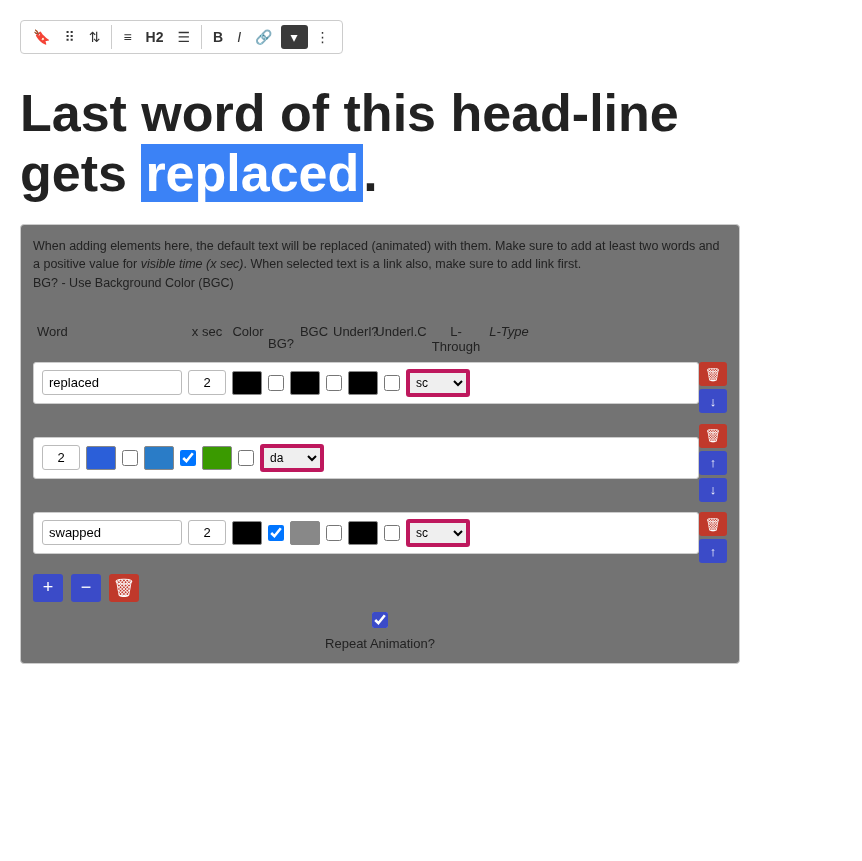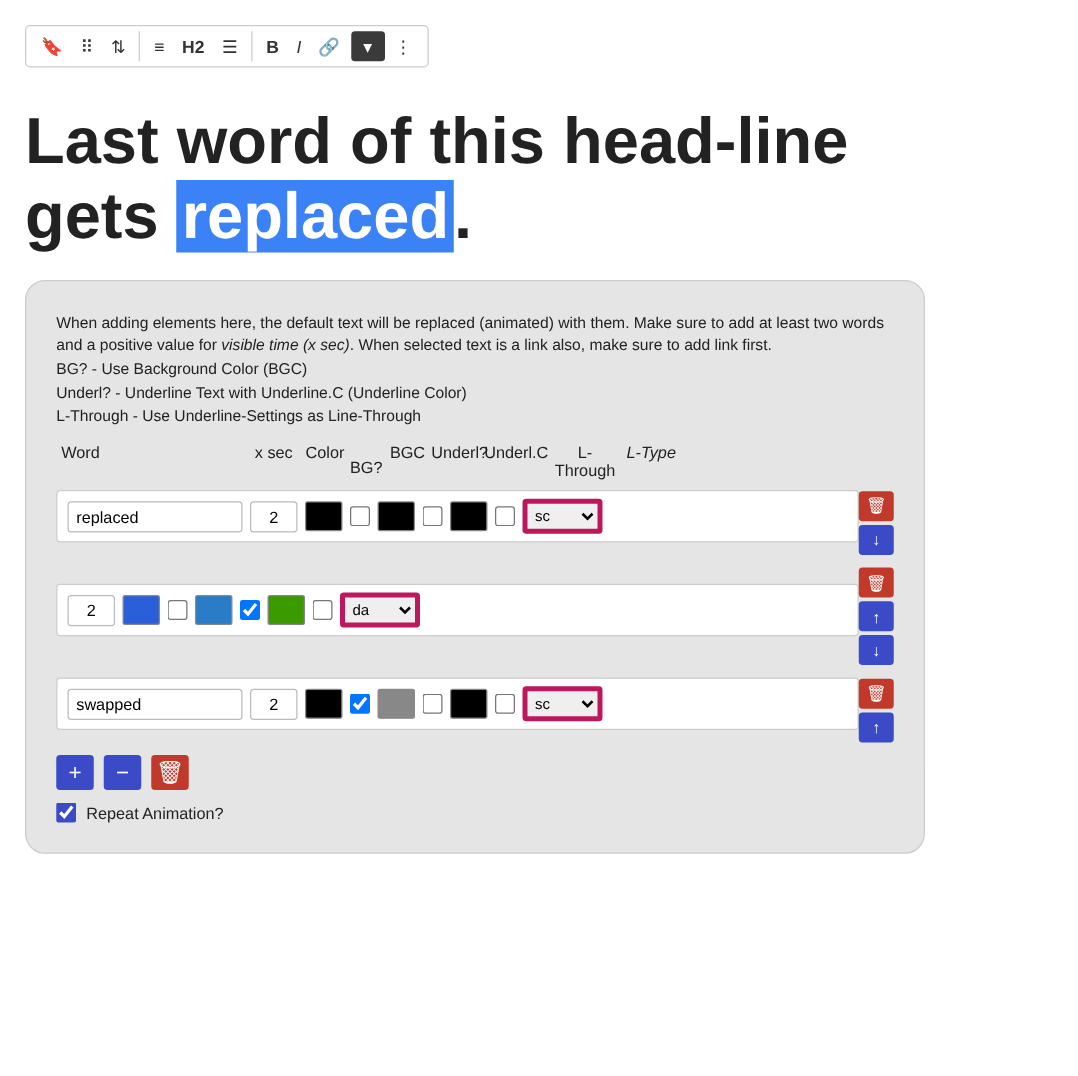--- a/index.html
+++ b/index.html
@@ -60,24 +60,24 @@
       max-width: 700px;
     }
     .headline .highlight {
       background: #3b82f6;
       color: #fff;
       padding: 0 4px;
     }
 
     
     .panel {
-      background: #e5e5e5;
+      background: #737373;
       border: 1px solid #ccc;
-      border-radius: 16px;
-      padding: 24px;
+      border-radius: 4px;
+      padding: 12px;
       max-width: 720px;
     }
     .panel-description {
       font-size: 12.5px;
       color: #222;
       margin-bottom: 12px;
       line-height: 1.5;
     }
     .panel-description em {
       font-style: italic;
@@ -181,20 +181,21 @@
       justify-content: center;
     }
     .ctrl-btn.red { background: #c0392b; }
 
     .repeat-row {
       display: flex;
       align-items: center;
       gap: 8px;
       margin-top: 10px;
       font-size: 13px;
+      flex-direction: column;
     }
     .repeat-checkbox {
       width: 16px;
       height: 16px;
       accent-color: #3b4bc8;
     }
 
     
     .col-word { width: 148px; flex-shrink: 0; }
     .col-sec  { width: 44px; flex-shrink: 0; text-align: center; }
@@ -227,22 +228,21 @@
 
 <div class="headline">
   <span>Last word of this head-line gets </span><span class="highlight">replaced</span><span>.</span>
 </div>
 
 <div class="panel">
 
   <div class="panel-description">
     <span>When adding elements here, the default text will be replaced (animated) with them. Make sure to add at least two words and a positive value for </span><em>visible time (x sec)</em><span>. When selected text is a link also, make sure to add link first.</span><br>
     <span>BG? - Use Background Color (BGC)</span><br>
-    <span>Underl? - Underline Text with Underline.C (Underline Color)</span><br>
-    <span>L-Through - Use Underline-Settings as Line-Through</span>
+    <br>
   </div>
 
   <div class="table-header">
     <span class="col-word">Word</span>
     <span class="col-sec">x sec</span>
     <span class="col-color">Color</span>
     <span class="col-bg">BG?</span>
     <span class="col-bgc">BGC</span>
     <span class="col-underl">Underl?</span>
     <span class="col-underlc">Underl.C</span>

